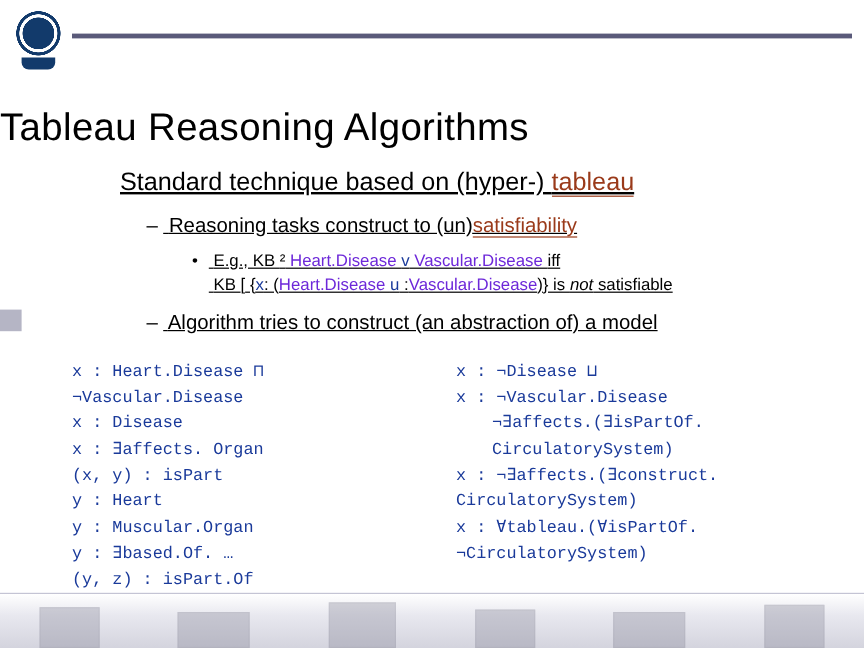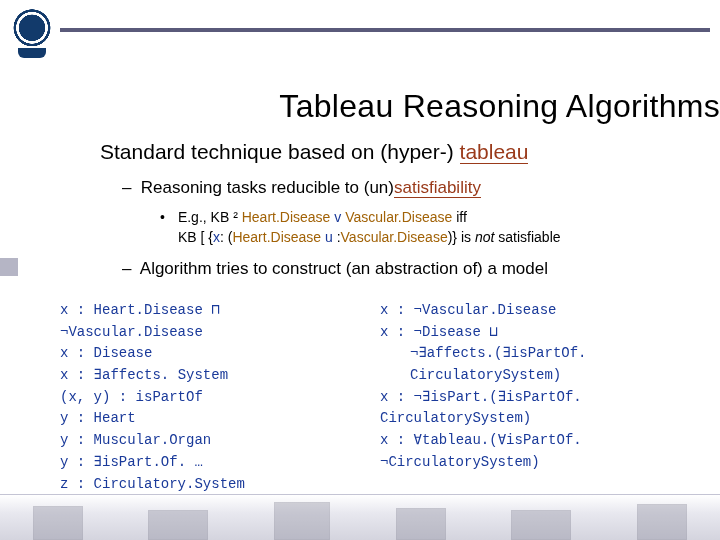--- a/index.html
+++ b/index.html
@@ -36,31 +36,32 @@
     width: 28px;
     height: 10px;
     background: #123a6b;
     border-radius: 0 0 6px 6px;
   }
   .title {
     position: absolute;
     top: 88px;
     left: 0;
     right: 0;
-    text-align: right;
+    text-align: left;
     font-size: 32px;
     font-weight: 400;
     color: #000;
     letter-spacing: 0.3px;
   }
   .content {
     position: absolute;
     top: 140px;
     left: 100px;
     right: 30px;
+    text-decoration: underline;
   }
   .l1 {
     font-size: 21px;
     color: #000;
     margin-bottom: 14px;
   }
   .highlight { color: #9a3a1a; border-bottom: 1px solid #9a3a1a; }
   .l2 {
     font-size: 17px;
     color: #000;
@@ -69,21 +70,21 @@
   }
   .dash { display: inline-block; width: 14px; }
   .l3 {
     font-size: 14px;
     color: #000;
     margin-left: 60px;
     line-height: 1.4;
     margin-bottom: 12px;
   }
   .bull { display: inline-block; width: 14px; }
-  .kw1 { color: #a16207; }
+  .kw1 { color: #6d28d9; }
   .kw2 { color: #1a3a9a; }
   .ital { font-style: italic; }
   .sidebar-tab {
     position: absolute;
     top: 258px;
     left: 0;
     width: 18px;
     height: 18px;
     background: #b5b5c5;
   }
@@ -142,21 +143,21 @@
 
 <h1 class="title">Tableau Reasoning Algorithms</h1>
 
 <div class="content">
   <div class="l1">
     <span>Standard technique based on (hyper-) </span><span class="highlight">tableau</span>
   </div>
 
   <div class="l2">
     <span class="dash">–</span>
-    <span>Reasoning tasks reducible to (un)</span><span class="highlight">satisfiability</span>
+    <span>Reasoning tasks construct to (un)</span><span class="highlight">satisfiability</span>
   </div>
 
   <div class="l3">
     <span class="bull">•</span>
     <span>E.g., KB </span><span>²</span><span class="kw1"> Heart.Disease </span><span class="kw2">v</span><span class="kw1"> Vascular.Disease </span><span>iff</span><br>
     <span class="bull">&nbsp;</span>
     <span>KB </span><span>[</span><span> {</span><span class="kw2">x</span><span>: (</span><span class="kw1">Heart.Disease </span><span class="kw2">u</span><span> :</span><span class="kw1">Vascular.Disease</span><span>)} is </span><span class="ital">not</span><span> satisfiable</span>
   </div>
 
   <div class="l2">
@@ -164,32 +165,33 @@
     <span>Algorithm tries to construct (an abstraction of) a model</span>
   </div>
 </div>
 
 <div class="sidebar-tab"></div>
 
 <div class="math-area">
   <div class="math-col left">
     <div class="mline">x : Heart.Disease ⊓ ¬Vascular.Disease</div>
     <div class="mline">x : Disease</div>
-    <div class="mline">x : ∃affects. System</div>
-    <div class="mline">(x, y) : isPartOf</div>
+    <div class="mline">x : ∃affects. Organ</div>
+    <div class="mline">(x, y) : isPart</div>
     <div class="mline">y : Heart</div>
     <div class="mline">y : Muscular.Organ</div>
-    <div class="mline">y : ∃isPart.Of. …</div>
+    <div class="mline">y : ∃based.Of. …</div>
+    <div class="mline">(y, z) : isPart.Of</div>
     <div class="mline">z : Circulatory.System</div>
   </div>
   <div class="math-col right">
+    <div class="mline">x : ¬Disease ⊔</div>
     <div class="mline">x : ¬Vascular.Disease</div>
-    <div class="mline">x : ¬Disease ⊔</div>
     <div class="mline" style="padding-left:30px">¬∃affects.(∃isPartOf. CirculatorySystem)</div>
-    <div class="mline">x : ¬∃isPart.(∃isPartOf. CirculatorySystem)</div>
+    <div class="mline">x : ¬∃affects.(∃construct. CirculatorySystem)</div>
     <div class="mline">x : ∀tableau.(∀isPartOf. ¬CirculatorySystem)</div>
   </div>
 </div>
 
 <div class="footer">
   <div class="skyline">
     <div class="bld a"></div>
       <div class="bld b"></div>
       <div class="bld c"></div>
     <div class="bld d"></div>

